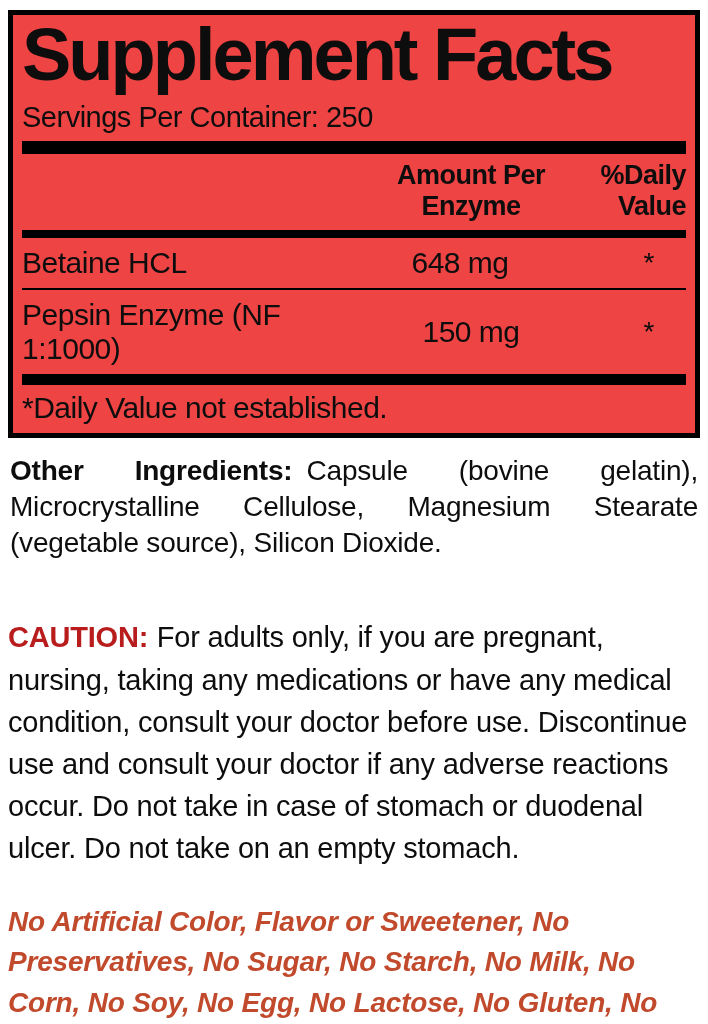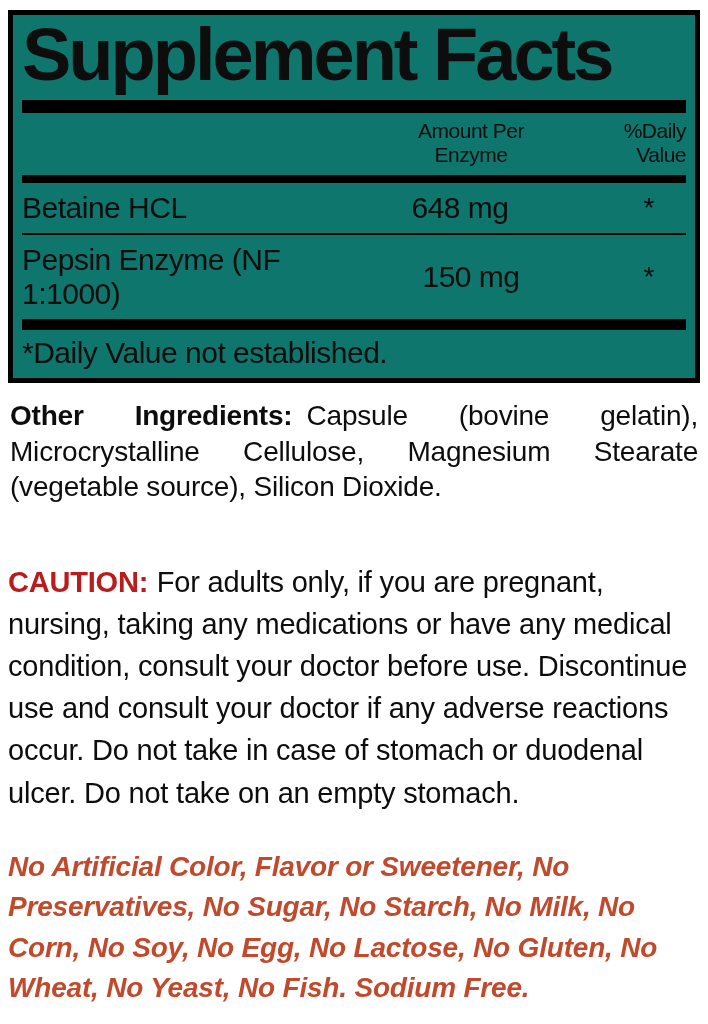--- a/index.html
+++ b/index.html
@@ -12,21 +12,21 @@
     color: #0d0d0d;
     font-family: "Liberation Sans", sans-serif;
     overflow: hidden;
   }
 
   
   .facts-panel {
     margin: 10px 8px 0 8px;
     border: 5px solid #000;
     padding: 2px 9px 0 9px;
-    background: #0f766e;
+    background: #ef4444;
   }
   .sf-title {
     font-size: 74px;
     font-weight: bold;
     letter-spacing: -3px;
     line-height: 0.98;
     white-space: nowrap;
     margin: 2px 0 8px 0;
   }
   .serving-line {
@@ -39,22 +39,22 @@
   .bar-medium { height: 8px; }
   .bar-heavy  { height: 11px; }
 
   .grid-row {
     display: grid;
     grid-template-columns: 1fr 200px 115px;
     align-items: center;
   }
   .hdr-row { padding: 6px 0 8px 0; }
   .hdr {
-    font-size: 21px;
-    font-weight: normal;
+    font-size: 27px;
+    font-weight: bold;
     line-height: 1.15;
     letter-spacing: -0.5px;
   }
   .hdr-amount { text-align: center; }
   .hdr-dv { text-align: right; }
 
   .ing-row { padding: 8px 0; font-size: 30px; letter-spacing: -0.5px; }
   .ing-row.sep { border-bottom: 2px solid #000; gap: 11px; }
   .ing-name { text-align: left; }
   .ing-amt { text-align: center; }
@@ -95,20 +95,21 @@
     letter-spacing: -0.2px;
   }
 </style>
 </head>
 <body>
 
 <div class="page">
 
   <div class="facts-panel">
     <div class="sf-title">Supplement Facts</div>
+    <div class="serving-line">Servings Per Container: 250</div>
 
     <div class="bar bar-thick"></div>
 
     <div class="grid-row hdr-row">
       <div></div>
       <div class="hdr hdr-amount">
         <div>Amount Per</div>
         <div>Enzyme</div>
       </div>
       <div class="hdr hdr-dv">

